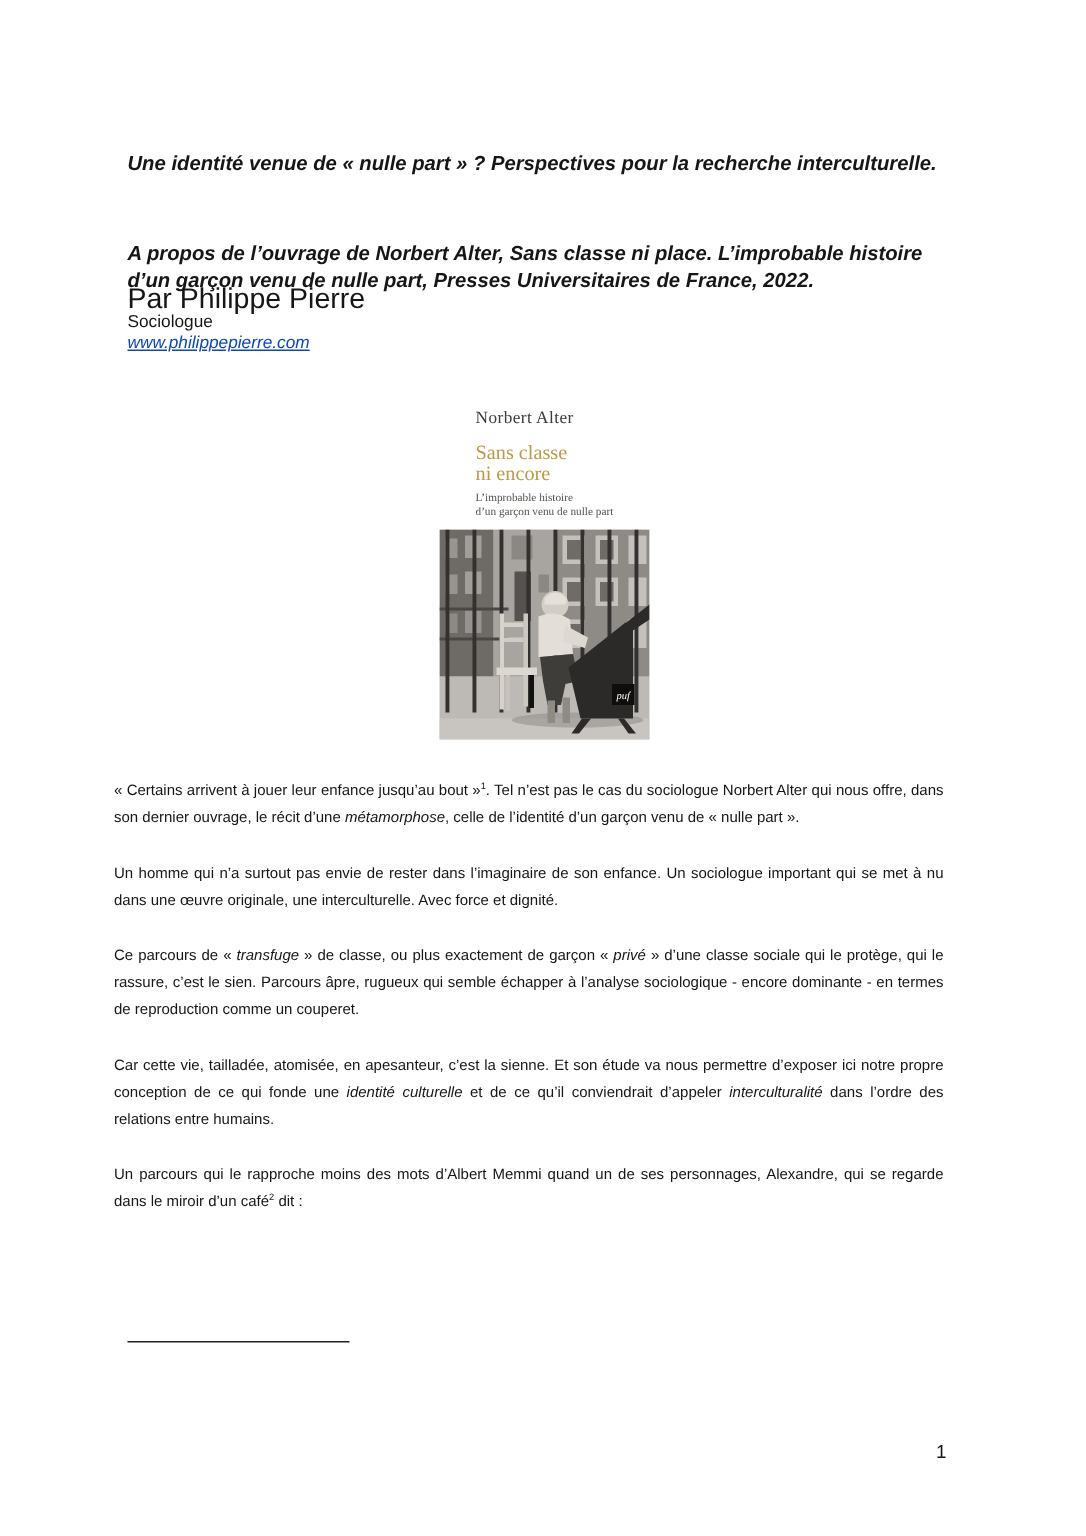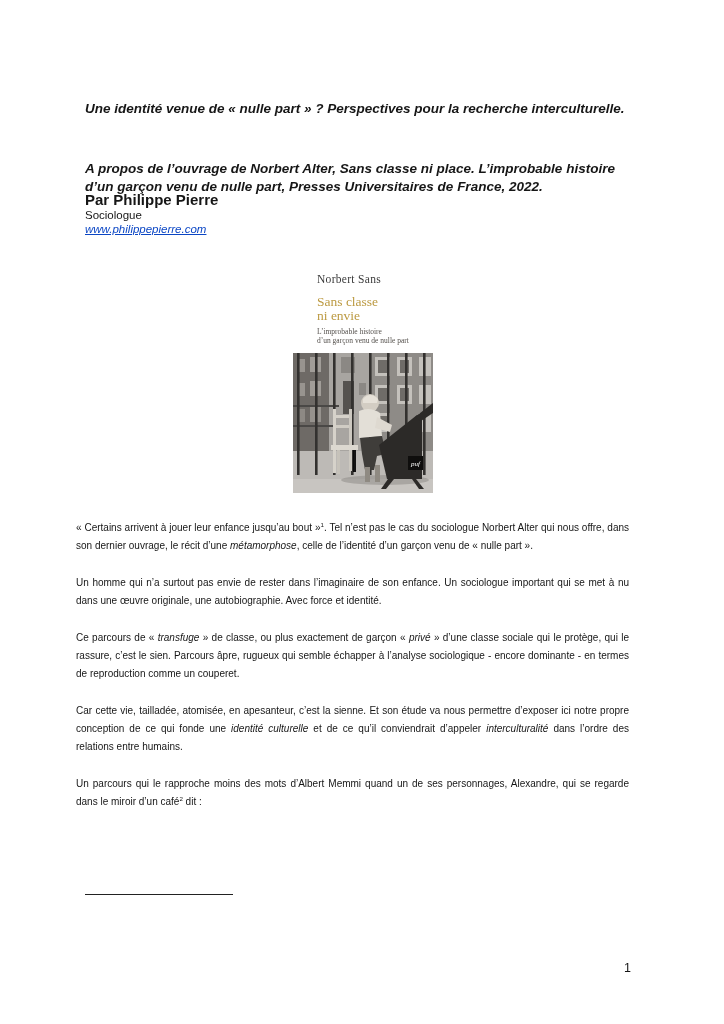--- a/index.html
+++ b/index.html
@@ -18,21 +18,21 @@
     position: absolute; left: 85px; top: 100px; width: 561px;
     font-size: 13.5px; line-height: 18px;
     font-weight: bold; font-style: italic;
   }
   .doc-subtitle {
     position: absolute; left: 85px; top: 126px; width: 561px;
     font-size: 13.5px; line-height: 18px;
     font-weight: bold; font-style: italic; margin-top: 34px;
   }
   .author-block { position: absolute; left: 85px; top: 191px; }
-  .author-name { font-size: 15px; line-height: 17px; font-weight: bold; }
+  .author-name { font-size: 19px; line-height: 17px; font-weight: normal; }
   .author-role { font-size: 11.5px; line-height: 14px; }
   .author-link {
     font-size: 11.5px; line-height: 14px; font-style: italic;
     color: #0b46c4; text-decoration: underline; cursor: pointer;
   }
 
   
   .book-cover { position: absolute; left: 290px; top: 266px; width: 148px; background: #fff; }
   .cover-author {
     margin: 7px 0 0 27px;
@@ -80,24 +80,24 @@
 
   <div class="doc-subtitle">A propos de l’ouvrage de Norbert Alter, Sans classe ni place. L’improbable histoire d’un garçon venu de nulle part, Presses Universitaires de France, 2022.</div>
 
   <div class="author-block">
     <div class="author-name">Par Philippe Pierre</div>
     <div class="author-role">Sociologue</div>
     <div class="author-link">www.philippepierre.com</div>
   </div>
 
   <div class="book-cover">
-    <div class="cover-author">Norbert Sans</div>
+    <div class="cover-author">Norbert Alter</div>
     <div class="cover-title">
       <span>Sans classe</span><br>
-      <span>ni envie</span>
+      <span>ni encore</span>
     </div>
     <div class="cover-sub">
       <span>L’improbable histoire</span><br>
       <span>d’un garçon venu de nulle part</span>
     </div>
 
     <svg class="cover-photo" width="140" height="140" viewBox="0 0 140 140" aria-hidden="true">
 
       <rect width="140" height="140" fill="#b4b1ad"></rect>
 
@@ -179,21 +179,21 @@
         <path d="M123,126 L131,136 L126,136 L119,126 Z"></path>
       </g>
 
       <rect x="115" y="103" width="15" height="14" fill="#0f0e0d"></rect>
       <text x="122.5" y="113" text-anchor="middle" font-size="7" fill="#ffffff" font-family="Liberation Serif, serif" font-style="italic">puf</text>
     </svg>
   </div>
 
   <div class="body-text">
       <p>« Certains arrivent à jouer leur enfance jusqu’au bout »<sup>1</sup>. Tel n’est pas le cas du sociologue Norbert Alter qui nous offre, dans son dernier ouvrage, le récit d’une <em>métamorphose</em>, celle de l’identité d’un garçon venu de « nulle part ».</p>
-      <p>Un homme qui n’a surtout pas envie de rester dans l’imaginaire de son enfance. Un sociologue important qui se met à nu dans une œuvre originale, une autobiographie. Avec force et identité.</p>
+      <p>Un homme qui n’a surtout pas envie de rester dans l’imaginaire de son enfance. Un sociologue important qui se met à nu dans une œuvre originale, une interculturelle. Avec force et dignité.</p>
       <p>Ce parcours de « <em>transfuge</em> » de classe, ou plus exactement de garçon « <em>privé</em> » d’une classe sociale qui le protège, qui le rassure, c’est le sien. Parcours âpre, rugueux qui semble échapper à l’analyse sociologique - encore dominante - en termes de reproduction comme un couperet.</p>
       <p>Car cette vie, tailladée, atomisée, en apesanteur, c’est la sienne. Et son étude va nous permettre d’exposer ici notre propre conception de ce qui fonde une <em>identité culturelle</em> et de ce qu’il conviendrait d’appeler <em>interculturalité</em> dans l’ordre des relations entre humains.</p>
       <p>Un parcours qui le rapproche moins des mots d’Albert Memmi quand un de ses personnages, Alexandre, qui se regarde dans le miroir d’un café<sup>2</sup> dit :</p>
     </div>
 
   <div class="footnotes">
     <div class="fn-rule"></div>
   </div>
 
   <div class="page-number">1</div>

